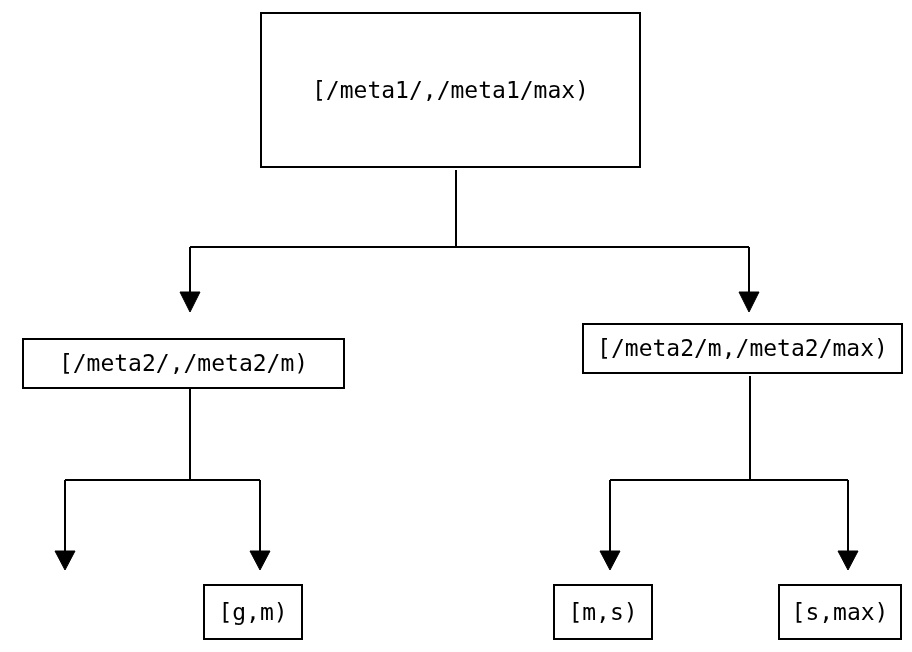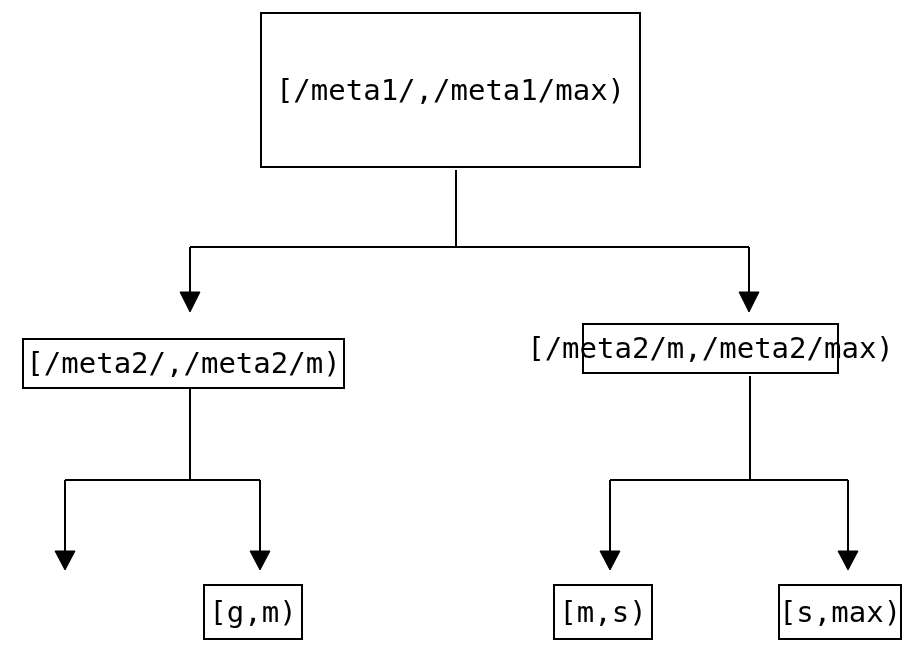--- a/index.html
+++ b/index.html
@@ -36,28 +36,28 @@
     position: absolute;
     box-sizing: border-box;
     border: 2px solid #000000;
     background: #ffffff;
     display: flex;
     align-items: center;
     justify-content: center;
     z-index: 2;
   }
   .node-label {
-    font-size: 29px;
+    font-size: 23px;
     color: #000000;
     white-space: nowrap;
     line-height: 1;
   }
   .node-root        { left: 260px; top: 12px;  width: 381px; height: 156px; }
   .node-left-child  { left: 22px;  top: 338px; width: 323px; height: 51px;  }
-  .node-right-child { left: 582px; top: 323px; width: 257px; height: 51px;  }
+  .node-right-child { left: 582px; top: 323px; width: 321px; height: 51px;  }
   .node-leaf-1      { left: 8px;   top: 584px; width: 102px; height: 56px;  }
   .node-leaf-2      { left: 203px; top: 584px; width: 100px; height: 56px;  }
   .node-leaf-3      { left: 553px; top: 584px; width: 100px; height: 56px;  }
   .node-leaf-4      { left: 778px; top: 584px; width: 124px; height: 56px; text-align: right;  }
 </style>
 </head>
 <body>
 
 <div class="canvas">
 

